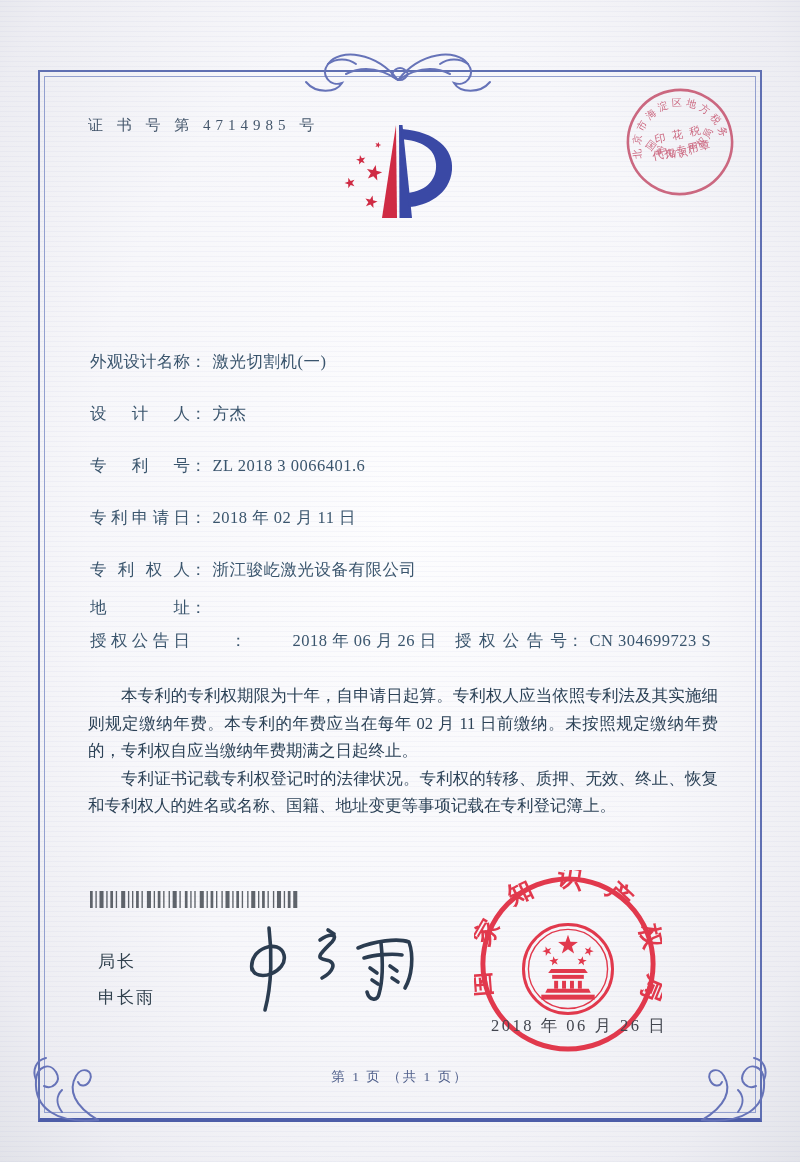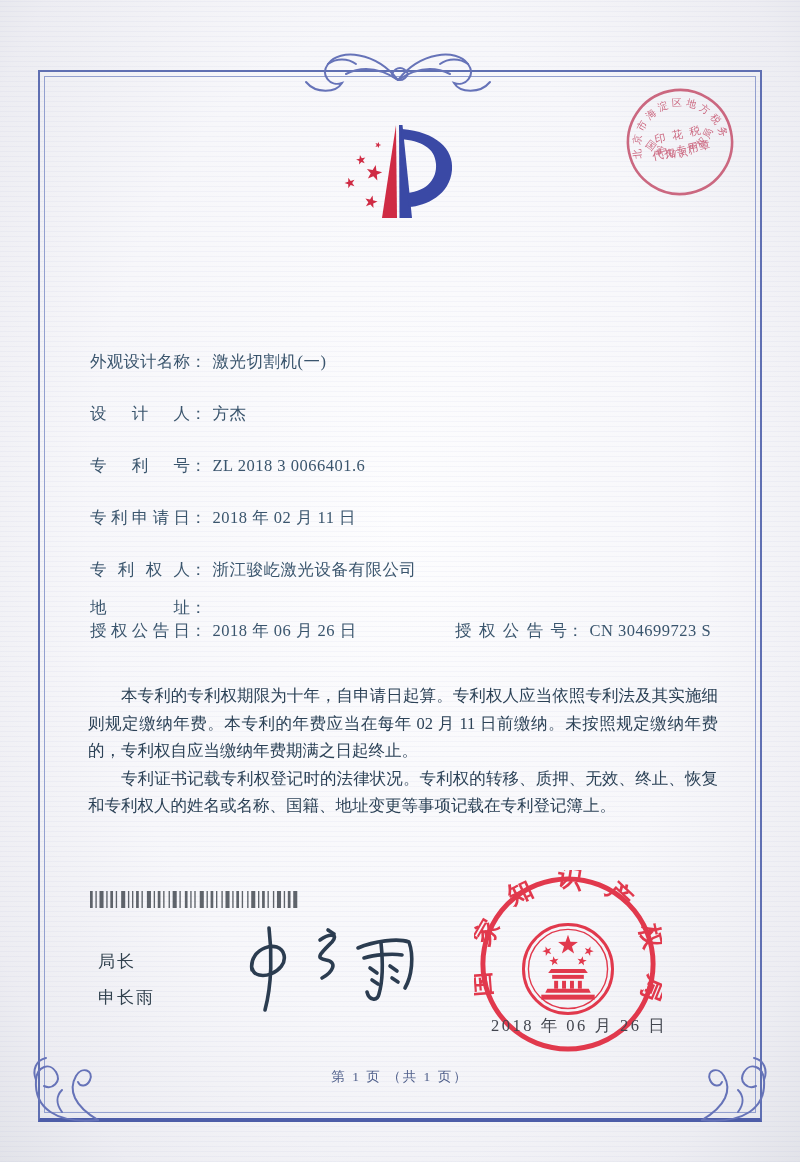--- a/index.html
+++ b/index.html
@@ -41,21 +41,21 @@
   }
   .tax-stamp {
     position:absolute; left:624px; top:86px; width:112px; height:112px;
     transform:rotate(-12deg); opacity:.88;
   }
   
   .fields { position:absolute; left:90px; top:350px; width:628px; font-size:16.5px; color:#3a556d; }
   .frow { display:flex; align-items:flex-end; line-height:23px; }
   .frow + .frow { margin-top:29px; }
   .frow.addr { margin-top:15px; }
-  .frow.grant { margin-top:0; }
+  .frow.grant { margin-top:10px;gap:40px; }
   .flabel {
     display:inline-block; width:100px; flex:0 0 100px;
     text-align:justify; text-align-last:justify;
   }
   .fcolon { flex:0 0 auto; margin-right:6px; }
   .fvalue { letter-spacing:.5px; }
   .addr .fvalue { width:488px; line-height:26px; }
   .grant { position:relative; }
   .grant .pair2 { position:absolute; left:365px; top:0; display:flex; }
   .grant .pair2 .flabel { width:112px; flex-basis:112px; }
@@ -116,20 +116,21 @@
   </svg>
   <svg class="ornament-corner ornament-br" viewBox="0 0 82 80">
     <g class="flourish">
       <path d="M76,72 C34,76 12,60 14,32 C15,18 28,14 34,24 C40,34 30,42 22,38"></path>
       <path d="M76,72 C52,58 46,42 54,28 C60,18 72,22 68,32 C65,39 58,39 56,34"></path>
       <path d="M14,32 C10,22 14,12 24,10"></path>
       <path d="M40,64 C34,56 34,48 40,42"></path>
     </g>
   </svg>
 
+  <div class="cert-no">证 书 号 第 4714985 号</div>
 
   <svg class="logo" viewBox="0 0 124 108">
     <defs>
       <path id="star" d="M0,-10 L2.35,-3.24 L9.51,-3.09 L3.8,1.24 L5.88,8.09 L0,4 L-5.88,8.09 L-3.8,1.24 L-9.51,-3.09 L-2.35,-3.24 Z"></path>
     </defs>
     <polygon class="red" points="58,7 59,100 44,100"></polygon>
     <polygon class="blue" points="61,7 64.5,7 74,100 61.5,100"></polygon>
     <path class="blue" d="M64,11 C98,14 116,31 114,52 C112,77 88,88 71,89 L69,75 C90,73 99,60 98,46 C97,29 82,23 63,21 Z"></path>
     <use href="#star" class="red" transform="translate(40,27) scale(0.32) rotate(18)"></use>
     <use href="#star" class="red" transform="translate(23,42) scale(0.5)  rotate(-12)"></use>

